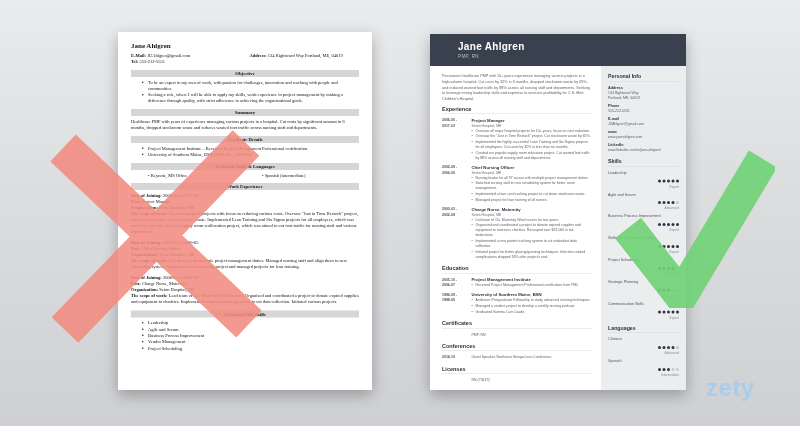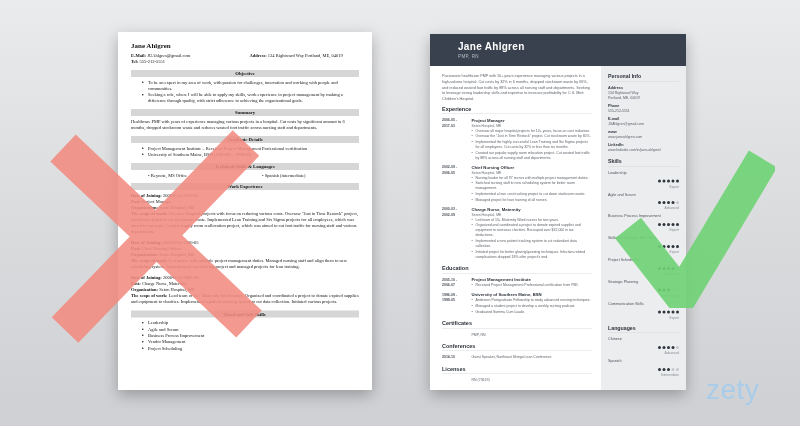--- a/index.html
+++ b/index.html
@@ -58,22 +58,22 @@
   .skill{margin-bottom:8px;}
   .skill-name{font-size:7.5px;color:#4d525a;line-height:1.3;}
   .skill-dots{text-align:right;margin-top:2px;line-height:1;}
   .dot{display:inline-block;width:6px;height:6px;border-radius:50%;background:#2f353d;margin-left:3px;}
   .dot.off{background:#c6c8cb;}
   .skill-label{font-size:6.5px;color:#8a8f96;text-align:right;margin-top:1px;}
 
   
   #cross-mark{position:absolute;left:35px;top:130px;width:240px;height:215px;opacity:.87;}
   #check-mark{position:absolute;left:615px;top:146px;width:160px;height:162px;opacity:.9;}
-  #brand-logo{position:absolute;left:706px;top:374px;font-size:28px;color:#a8cce9;
-              letter-spacing:.5px;font-family:"Liberation Sans",sans-serif;}
+  #brand-logo{position:absolute;left:706px;top:374px;font-size:24px;color:#a8cce9;
+              letter-spacing:.5px;font-family:"Liberation Sans",sans-serif;font-weight:bold;}
 </style>
 </head>
 <body>
 
 <section class="page" id="bad-page">
   <div class="inner2x">
     <div class="lpad">
       <div class="lname">Jane Ahlgren</div>
       <div class="lcontact">
         <div class="lc-left">

